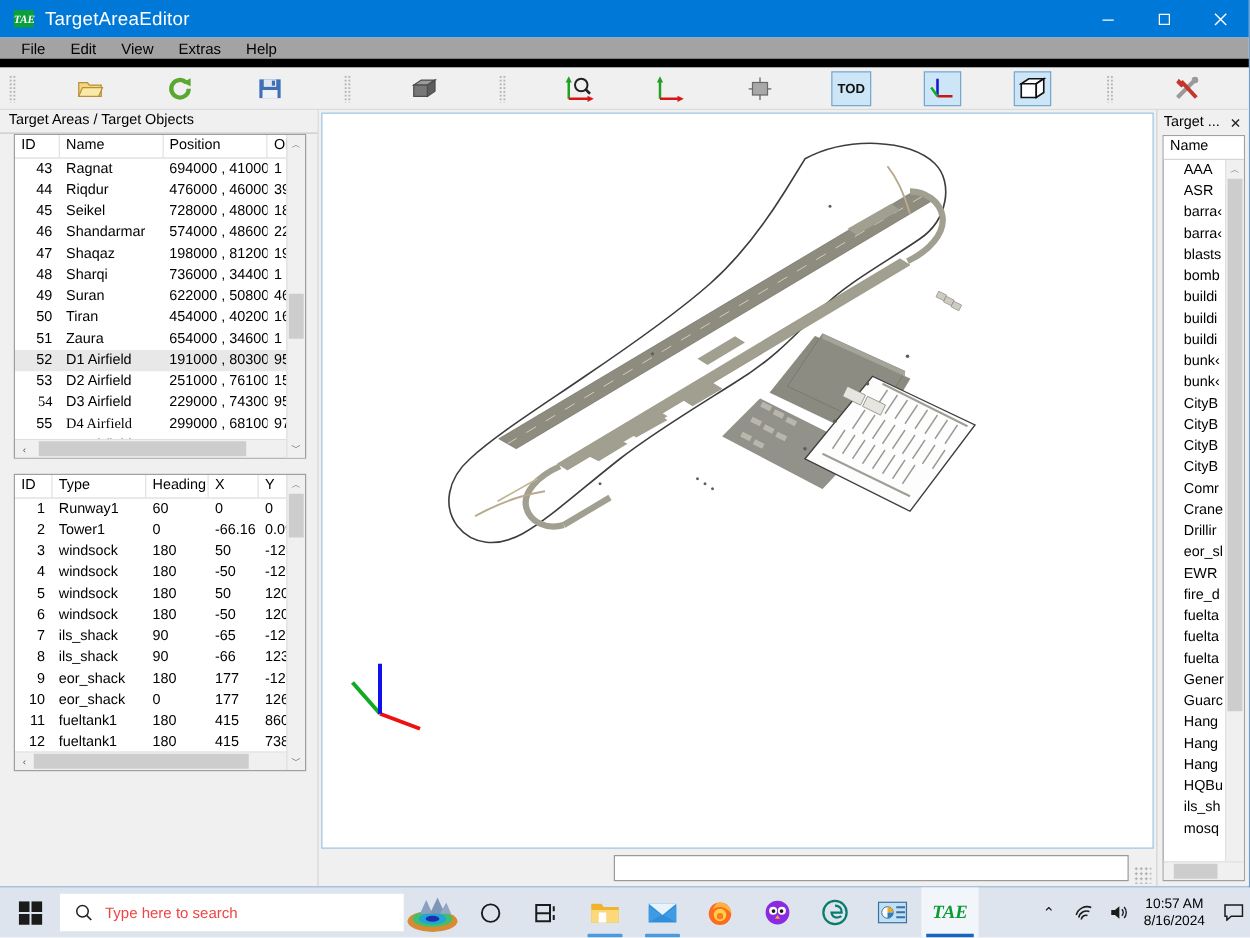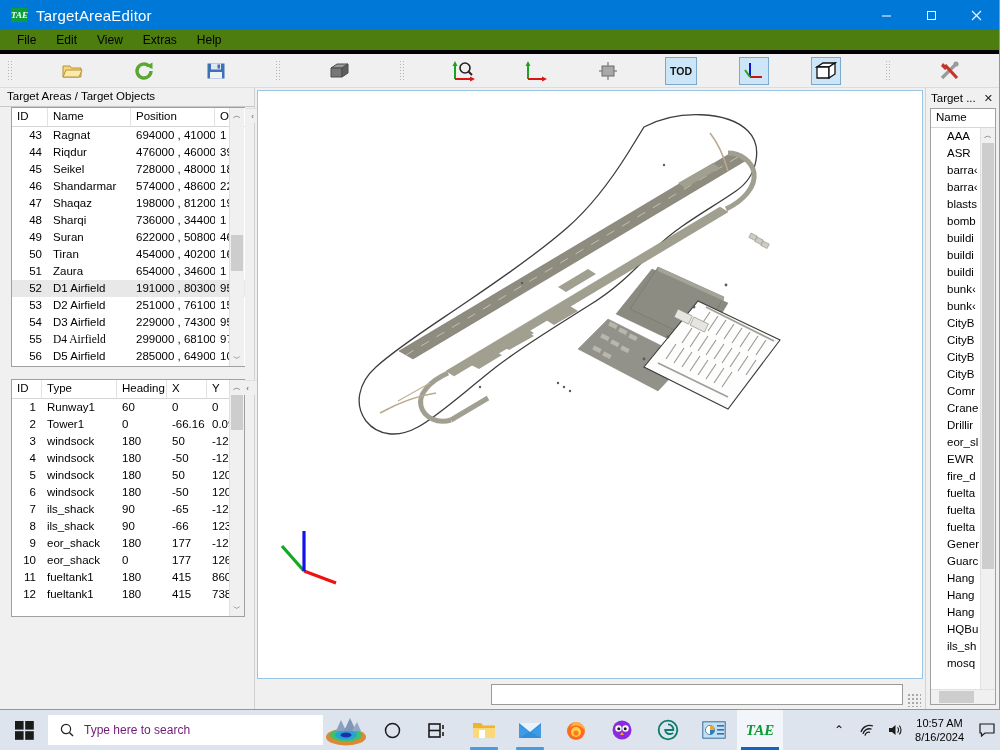--- a/index.html
+++ b/index.html
@@ -42,23 +42,23 @@
   .tbtn {
     width: 45px; height: 30px; display: flex; align-items: center; justify-content: center;
     color: #fff; font-size: 13px; line-height: 1;
   }
   .tbtn svg { display: block; }
 
   
   .menubar {
     height: 24px; flex: 0 0 24px;
     display: flex; align-items: center;
-    background: #4d7c0f;
+    background: #a3a3a3;
     padding-left: 8px;
-    border-bottom: 4px solid #000000;
+    border-bottom: 7px solid #000000;
   }
   .menu-item {
     font-size: 12px; color: #000; padding: 3px 9px; margin-right: 2px;
   }
 
   
   .toolbar {
     height: 34px; flex: 0 0 34px;
     background: #f0f0f0;
     display: flex; align-items: center;
@@ -111,21 +111,21 @@
     background: #e9e9e9; border: 1px solid #adadad;
     display: flex; align-items: center; justify-content: flex-end;
     padding-right: 7px;
   }
   .combo .caret { font-size: 8px; color: #222; }
 
   .grid-wrap {
     margin: 0 9px 0 11px;
     border: 1px solid #a0a0a0;
     background: #fff;
-    display: flex; 
+    display: flex; flex-direction: column;
     min-height: 0;
     position: relative;
   }
   .grid-top { height: 260px; flex: 0 0 260px; margin-bottom: 6px; }
   .grid-bottom { height: 238px; flex: 0 0 238px; margin-top: 6px; }
 
   .grid-inner { display: flex; flex-direction: column; height: 100%; min-height: 0; }
   .hdr-row {
     display: flex; flex: 0 0 19px; height: 19px;
     background: #fff; border-bottom: 1px solid #d6d6d6;
@@ -229,21 +229,21 @@
     position: absolute; left: 0; bottom: 0; width: 1000px; height: 40px;
     background: #dde4ee;
     display: flex; align-items: center;
   }
   .start-btn { width: 48px; height: 40px; display: flex; align-items: center; justify-content: center; }
   .search-box {
     width: 275px; height: 30px; background: #fff;
     display: flex; align-items: center; padding-left: 12px;
     position: relative;
   }
-  .search-text { font-size: 12px; color: #701a75; margin-left: 10px; }
+  .search-text { font-size: 12px; color: #ef4444; margin-left: 10px; }
   .tb-icon {
     width: 46px; height: 40px; display: flex; align-items: center; justify-content: center;
     position: relative;
   }
   .tb-icon.open::after {
     content: ""; position: absolute; bottom: 0; left: 9px; right: 9px; height: 3px;
     background: #4a9ae0; border-radius: 1px;
   }
   .tb-icon.activeapp { background: #f2f5f9; }
   .tb-icon.activeapp::after {
@@ -461,21 +461,21 @@
                   <div class="gcell" style="width: 84px;">191000 , 803000</div>
                   <div class="gcell" style="width: 30px;">95</div>
                 </div>
                 <div class="grow">
                   <div class="gcell num" style="width: 36px;">53</div>
                   <div class="gcell" style="width: 83px;">D2 Airfield</div>
                   <div class="gcell" style="width: 84px;">251000 , 761000</div>
                   <div class="gcell" style="width: 30px;">154</div>
                 </div>
                 <div class="grow">
-                  <div class="gcell num" style="width: 36px;">54</div>
+                  <div class="gcell num" style="width: 36px; font-family: Liberation Serif, serif;">54</div>
                   <div class="gcell" style="width: 83px;">D3 Airfield</div>
                   <div class="gcell" style="width: 84px;">229000 , 743000</div>
                   <div class="gcell" style="width: 30px;">95</div>
                 </div>
                 <div class="grow">
                   <div class="gcell num" style="width: 36px;">55</div>
                   <div class="gcell" style="width: 83px; font-family: Liberation Serif, serif;">D4 Airfield</div>
                   <div class="gcell" style="width: 84px;">299000 , 681000</div>
                   <div class="gcell" style="width: 30px;">97</div>
                 </div>

